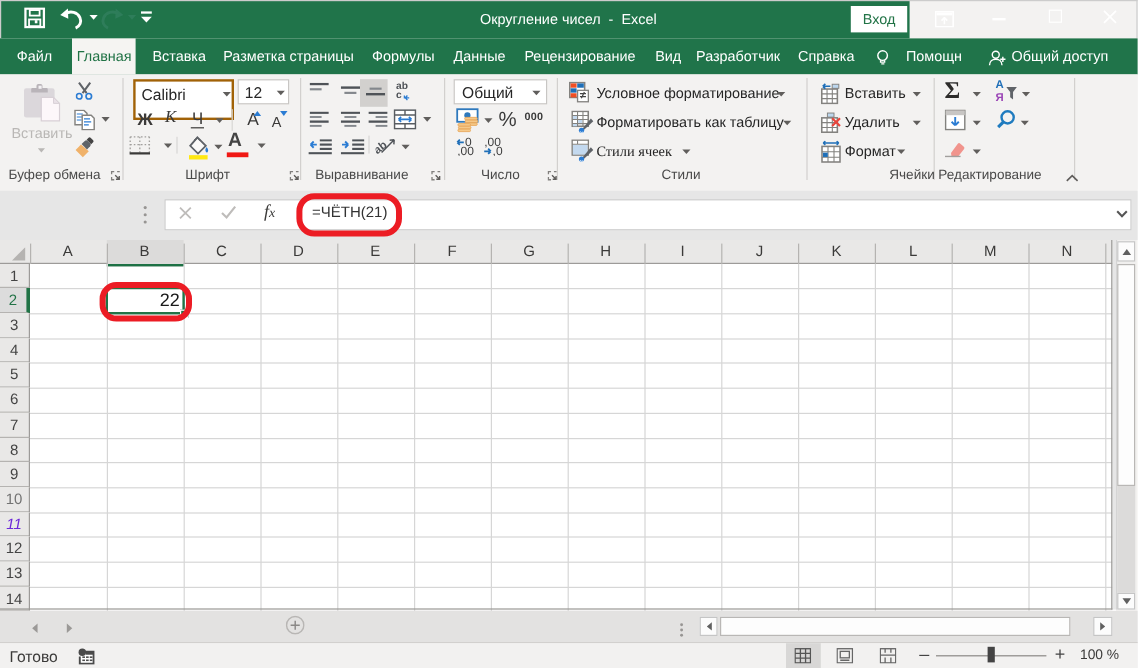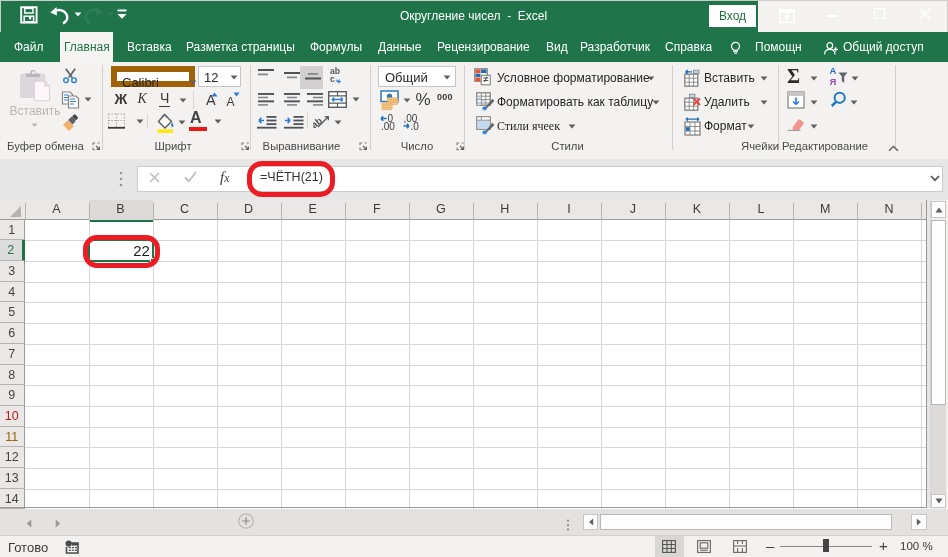--- a/index.html
+++ b/index.html
@@ -133,21 +133,21 @@
 </svg>
 <svg class="abs" style="left:84px;top:35px" width="8" height="5" viewBox="0 0 8 5">
       <path d="M0.6 0.6 h6.8 l-3.4 3.8 z" fill="#605e5c"></path>
     </svg>
 <svg class="abs" style="left:61px;top:51px" width="19" height="19" viewBox="0 0 19 19">
   <path d="M2 12 L8 18 L13 13 L6.5 7.5 z" fill="#f0b26a"></path>
   <path d="M7 7 l4.5 4.5 l2.6-2.6 a1.8 1.8 0 0 0 0-2.5 l-2 -2 a1.8 1.8 0 0 0 -2.5 0 z" fill="#5f6368"></path>
   <path d="M11.2 3.4 l3.8 3.8 l1.6-1.6 a1.2 1.2 0 0 0 0-1.7 l-2.1-2.1 a1.2 1.2 0 0 0 -1.7 0 z" fill="#444"></path>
 </svg>
 
-<div class="abs" style="left:111px;top:4px;width:84px;height:21px;background:#fff;border:6px solid #a16207;box-sizing:border-box;">
+<div class="abs" style="left:111px;top:4px;width:84px;height:34px;background:#fff;border:2px solid #a16207;box-sizing:border-box;">
   <span class="abs" style="left:5px;top:3px;font-size:13px;color:#262626;">Calibri</span>
   <svg class="abs" style="left:72px;top:8px" width="8" height="5" viewBox="0 0 8 5">
         <path d="M0.6 0.6 h6.8 l-3.4 3.8 z" fill="#605e5c"></path>
       </svg>
 </div>
 <div class="abs" style="left:198px;top:4px;width:43px;height:21px;background:#fff;border:1px solid #c8c6c4;box-sizing:border-box;">
   <span class="abs" style="left:5px;top:3px;font-size:13px;color:#262626;">12</span>
   <svg class="abs" style="left:31px;top:8px" width="8" height="5" viewBox="0 0 8 5">
         <path d="M0.6 0.6 h6.8 l-3.4 3.8 z" fill="#605e5c"></path>
       </svg>
@@ -460,22 +460,22 @@
 <div class="abs" style="left:921.2px;top:202.5px;width:1px;height:17px;background:#b5b3b1;"></div>
 <div class="abs" style="left:0;top:219.5px;width:24.5px;height:20.71px;background:#e9e8e7;border-right:1px solid #9d9b99;border-bottom:1px solid #b5b3b1;box-sizing:border-box;color:#444;font-size:12.5px;text-align:center;line-height:20px;">1</div>
 <div class="abs" style="left:0;top:240.2px;width:24.5px;height:20.71px;background:#dcdcdc;border-right:3px solid #217346;border-bottom:1px solid #b5b3b1;box-sizing:border-box;color:#217346;font-size:12.5px;text-align:center;line-height:20px;">2</div>
 <div class="abs" style="left:0;top:260.9px;width:24.5px;height:20.71px;background:#e9e8e7;border-right:1px solid #9d9b99;border-bottom:1px solid #b5b3b1;box-sizing:border-box;color:#444;font-size:12.5px;text-align:center;line-height:20px;">3</div>
 <div class="abs" style="left:0;top:281.6px;width:24.5px;height:20.71px;background:#e9e8e7;border-right:1px solid #9d9b99;border-bottom:1px solid #b5b3b1;box-sizing:border-box;color:#444;font-size:12.5px;text-align:center;line-height:20px;">4</div>
 <div class="abs" style="left:0;top:302.3px;width:24.5px;height:20.71px;background:#e9e8e7;border-right:1px solid #9d9b99;border-bottom:1px solid #b5b3b1;box-sizing:border-box;color:#444;font-size:12.5px;text-align:center;line-height:20px;">5</div>
 <div class="abs" style="left:0;top:323.1px;width:24.5px;height:20.71px;background:#e9e8e7;border-right:1px solid #9d9b99;border-bottom:1px solid #b5b3b1;box-sizing:border-box;color:#444;font-size:12.5px;text-align:center;line-height:20px;">6</div>
 <div class="abs" style="left:0;top:343.8px;width:24.5px;height:20.71px;background:#e9e8e7;border-right:1px solid #9d9b99;border-bottom:1px solid #b5b3b1;box-sizing:border-box;color:#444;font-size:12.5px;text-align:center;line-height:20px;">7</div>
 <div class="abs" style="left:0;top:364.5px;width:24.5px;height:20.71px;background:#e9e8e7;border-right:1px solid #9d9b99;border-bottom:1px solid #b5b3b1;box-sizing:border-box;color:#444;font-size:12.5px;text-align:center;line-height:20px;">8</div>
 <div class="abs" style="left:0;top:385.2px;width:24.5px;height:20.71px;background:#e9e8e7;border-right:1px solid #9d9b99;border-bottom:1px solid #b5b3b1;box-sizing:border-box;color:#444;font-size:12.5px;text-align:center;line-height:20px;">9</div>
-<div class="abs" style="left:0;top:405.9px;width:24.5px;height:20.71px;background:#e9e8e7;border-right:1px solid #9d9b99;border-bottom:1px solid #b5b3b1;box-sizing:border-box;color:#b91c1c;font-size:12.5px;text-align:center;line-height:20px;">10</div>
-<div class="abs" style="left:0;top:426.6px;width:24.5px;height:20.71px;background:#e9e8e7;border-right:1px solid #9d9b99;border-bottom:1px solid #b5b3b1;box-sizing:border-box;color:#a16207;font-size:12.5px;text-align:center;line-height:20px;">11</div>
+<div class="abs" style="left:0;top:405.9px;width:24.5px;height:20.71px;background:#e9e8e7;border-right:1px solid #9d9b99;border-bottom:1px solid #b5b3b1;box-sizing:border-box;color:#737373;font-size:12.5px;text-align:center;line-height:20px;">10</div>
+<div class="abs" style="left:0;top:426.6px;width:24.5px;height:20.71px;background:#e9e8e7;border-right:1px solid #9d9b99;border-bottom:1px solid #b5b3b1;box-sizing:border-box;color:#6d28d9;font-size:12.5px;text-align:center;line-height:20px;font-style:italic;">11</div>
 <div class="abs" style="left:0;top:447.3px;width:24.5px;height:20.71px;background:#e9e8e7;border-right:1px solid #9d9b99;border-bottom:1px solid #b5b3b1;box-sizing:border-box;color:#444;font-size:12.5px;text-align:center;line-height:20px;">12</div>
 <div class="abs" style="left:0;top:468.0px;width:24.5px;height:20.71px;background:#e9e8e7;border-right:1px solid #9d9b99;border-bottom:1px solid #b5b3b1;box-sizing:border-box;color:#444;font-size:12.5px;text-align:center;line-height:20px;">13</div>
 <div class="abs" style="left:0;top:488.7px;width:24.5px;height:20.71px;background:#e9e8e7;border-right:1px solid #9d9b99;border-bottom:1px solid #b5b3b1;box-sizing:border-box;color:#444;font-size:12.5px;text-align:center;line-height:20px;">14</div>
 <div class="abs" style="left:88.5px;top:219.5px;width:1px;height:290.0px;background:#d6d6d6;"></div>
 <div class="abs" style="left:152.6px;top:219.5px;width:1px;height:290.0px;background:#d6d6d6;"></div>
 <div class="abs" style="left:216.6px;top:219.5px;width:1px;height:290.0px;background:#d6d6d6;"></div>
 <div class="abs" style="left:280.7px;top:219.5px;width:1px;height:290.0px;background:#d6d6d6;"></div>
 <div class="abs" style="left:344.8px;top:219.5px;width:1px;height:290.0px;background:#d6d6d6;"></div>
 <div class="abs" style="left:408.8px;top:219.5px;width:1px;height:290.0px;background:#d6d6d6;"></div>
 <div class="abs" style="left:472.8px;top:219.5px;width:1px;height:290.0px;background:#d6d6d6;"></div>

